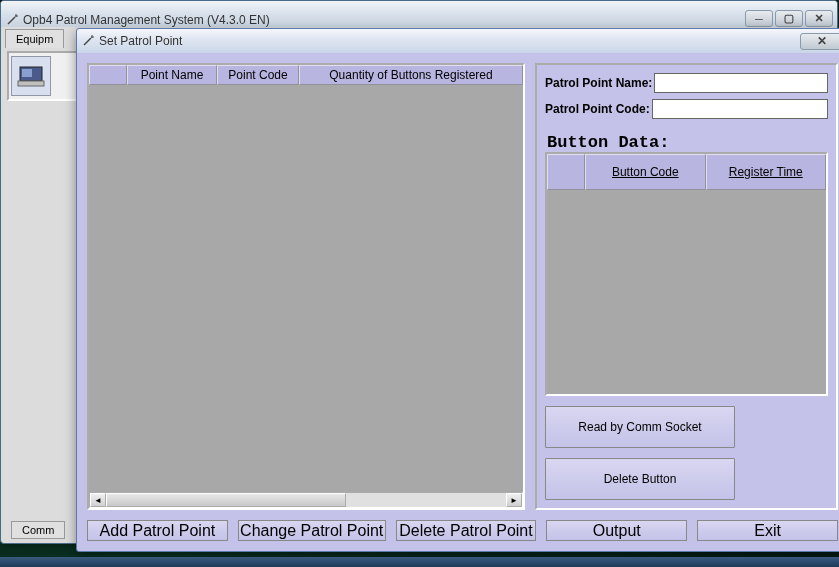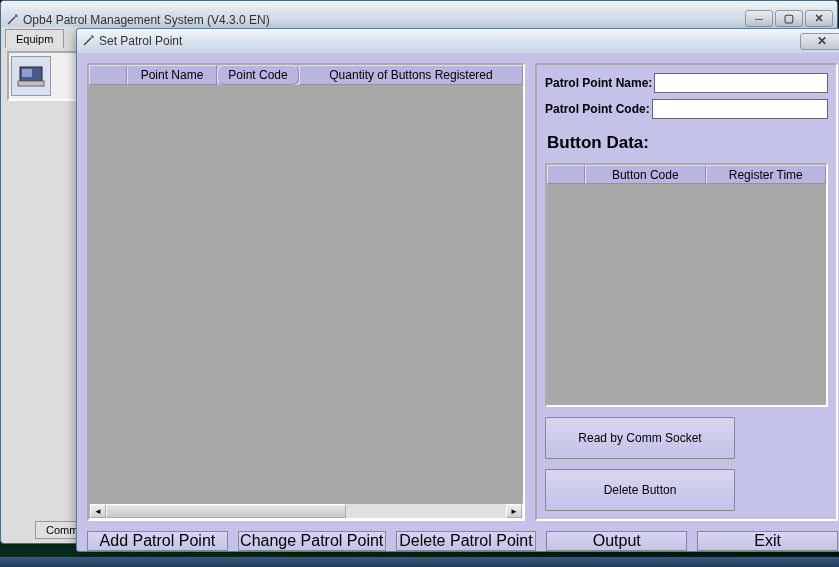--- a/index.html
+++ b/index.html
@@ -21,55 +21,55 @@
     .wand-icon svg { width: 100%; height: 100%; }
     .parent-title { flex: 1; color: #333; font-size: 12px; }
     .win-controls { display: flex; gap: 2px; }
     .win-btn { width: 28px; height: 17px; background: linear-gradient(to bottom, #e8ecf0 0%, #c0c8d0 100%); border: 1px solid #8a9aaa; border-radius: 3px; display: flex; align-items: center; justify-content: center; cursor: pointer; font-weight: bold; color: #444; font-size: 11px; }
     
     .parent-body { position: relative; height: calc(100% - 26px); }
     .tab-strip { height: 22px; display: flex; align-items: center; padding-left: 4px; }
     .tab { padding: 3px 10px; background: #e0e0e0; border: 1px solid #999; border-bottom: none; font-size: 11px; }
     .toolbar-area { margin: 2px 6px; height: 50px; border: 2px inset #fff; background: #f0f0f0; padding: 2px; display: flex; align-items: center; }
     .tb-icon { width: 40px; height: 40px; background: #d8e0f0; border: 1px solid #9098a8; display: flex; align-items: center; justify-content: center; }
-    .bottom-tab { position: absolute; bottom: 4px; left: 10px; padding: 2px 10px; background: #e0e0e0; border: 1px solid #999; font-size: 11px; margin-left: 24px; }
+    .bottom-tab { position: absolute; bottom: 4px; left: 10px; padding: 2px 10px; background: #e0e0e0; border: 1px solid #999; font-size: 11px; }
     
     
     .dialog-window { position: absolute; top: 28px; left: 76px; width: 773px; height: 524px; background: #c4c2e8; border: 1px solid #5a7ab0; border-radius: 3px; box-shadow: 0 4px 12px rgba(0,0,0,0.4); }
     .dialog-titlebar { height: 24px; background: linear-gradient(to bottom, #f4f6fa 0%, #dce4f0 50%, #cad6e8 100%); border-radius: 3px 3px 0 0; display: flex; align-items: center; padding: 0 4px; }
     .dialog-title { flex: 1; color: #333; font-size: 12px; }
     .dialog-close { width: 44px; height: 17px; background: linear-gradient(to bottom, #e8ecf0 0%, #c0c8d0 100%); border: 1px solid #8a9aaa; border-radius: 3px; display: flex; align-items: center; justify-content: center; cursor: pointer; font-weight: bold; color: #444; }
     
     .dialog-body { padding: 10px; display: flex; gap: 10px; height: calc(100% - 24px); flex-direction: column; }
     .dialog-main { display: flex; gap: 10px; flex: 1; }
     
     .left-panel { width: 438px; display: flex; flex-direction: column; }
     .grid-wrap { flex: 1; border: 2px inset #fff; background: #a8a8a8; display: flex; flex-direction: column; overflow: hidden; }
     
     .grid-header-row { display: flex; background: #c4c2e8; height: 20px; }
     .grid-corner { width: 38px; background: #b8b6e0; border: 1px outset #e0deef; }
     .grid-col-header { background: #b8b6e0; border: 1px outset #e0deef; display: flex; align-items: center; justify-content: center; font-size: 12px; padding: 0 4px; white-space: nowrap; }
     .gc1 { width: 90px; }
-    .gc2 { width: 82px; border-radius: 7px; }
+    .gc2 { width: 82px; }
     .gc3 { flex: 1; }
     .grid-body { flex: 1; background: #a8a8a8; }
     .grid-scroll { height: 16px; background: #d0d0d0; border: 1px inset #fff; display: flex; }
     .sb-arrow { width: 16px; height: 14px; background: linear-gradient(to bottom, #f0f0f0, #d0d0d0); border: 1px outset #fff; display: flex; align-items: center; justify-content: center; font-size: 8px; cursor: pointer; }
     .sb-track { flex: 1; background: #e0e0e0; }
     .sb-thumb { width: 60%; height: 100%; background: linear-gradient(to bottom, #e8e8e8, #c8c8c8); border: 1px outset #fff; }
     
     .right-panel { flex: 1; display: flex; flex-direction: column; border: 2px inset #fff; background: #c4c2e8; padding: 8px; }
     .form-row { display: flex; align-items: center; margin-bottom: 6px; }
     .form-label { font-weight: bold; font-size: 12px; }
     .form-input { flex: 1; height: 20px; border: 1px solid #666; background: #fff; padding: 0 3px; margin-left: 2px; }
     
-    .button-data-heading { font-weight: bold; font-size: 17px; margin: 8px 2px 10px 2px; font-family: Liberation Sans, sans-serif; }
+    .button-data-heading { font-weight: bold; font-size: 17px; margin: 8px 2px 0 2px; font-family: Liberation Mono, monospace; }
     
     .small-grid-wrap { border: 2px inset #fff; background: #a8a8a8; height: 244px; }
-    .small-grid-header { display: flex; background: #000000; height: 19px; }
+    .small-grid-header { display: flex; background: #000000; height: 36px; text-decoration: underline; }
     .sg-corner { width: 38px; background: #b8b6e0; border: 1px outset #e0deef; }
     .sg-col { background: #b8b6e0; border: 1px outset #e0deef; display: flex; align-items: center; justify-content: center; font-size: 12px; flex: 1; }
     
     .action-btn { height: 42px; width: 190px; margin-top: 10px; background: linear-gradient(to bottom, #d8d6f0 0%, #c4c2e8 100%); border: 1px solid #888; border-radius: 1px; cursor: pointer; font-size: 12px; }
     
     .bottom-buttons { display: flex; gap: 10px; height: 26px; }
     .bottom-btn { flex: 1; background: linear-gradient(to bottom, #d8d6f0 0%, #c4c2e8 100%); border: 1px solid #888; cursor: pointer; font-size: 16px; }
     .bb-wide { flex: 1.05; }
     
     .taskbar { position: absolute; bottom: 0; left: 0; width: 100%; height: 10px; background: linear-gradient(to bottom, #3a5a80, #203a58); }

